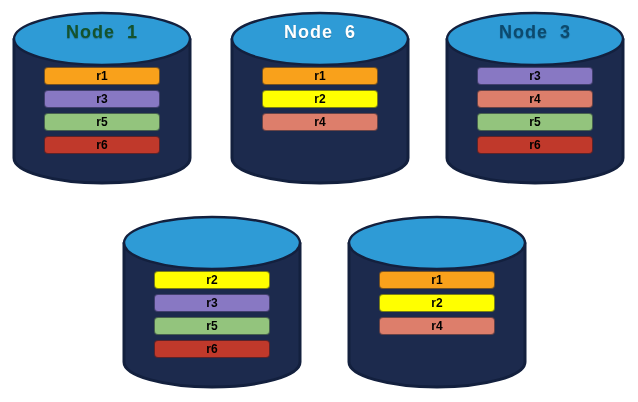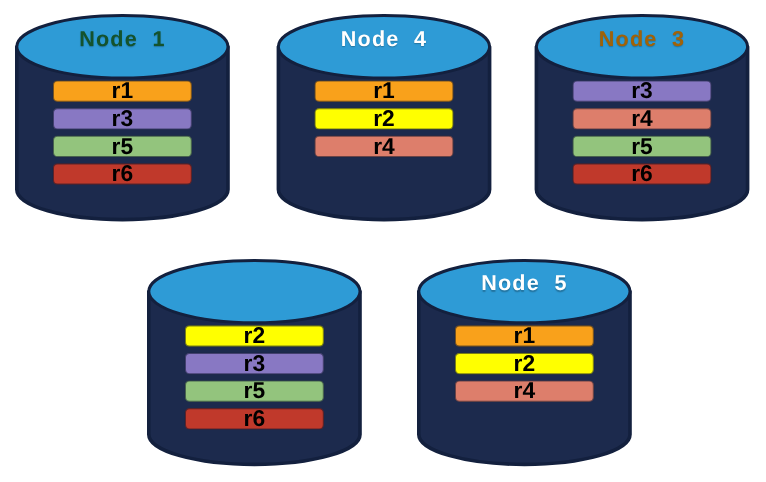--- a/index.html
+++ b/index.html
@@ -49,21 +49,21 @@
   .bar {
     width: 100%;
     height: 18px;
     line-height: 17px;
     margin-bottom: 5px;
     border-radius: 4px;
     border: 1px solid rgba(10,18,40,0.55);
     box-sizing: border-box;
     text-align: center;
     color: #000000;
-    font-size: 19px;
+    font-size: 12px;
     font-weight: bold;
   }
 </style>
 </head>
 <body>
 
 <div class="canvas">
 
 <div class="node" style="left: 11px; top: 9px;">
       <svg class="cyl" viewBox="0 0 182 178" aria-hidden="true">
@@ -76,33 +76,33 @@
         <div class="bar" style="background: rgb(136, 120, 195); color: rgb(0, 0, 0);">r3</div>
         <div class="bar" style="background: rgb(147, 196, 125); color: rgb(0, 0, 0);">r5</div>
         <div class="bar" style="background: rgb(192, 57, 43); color: rgb(0, 0, 0);">r6</div>
       </div>
     </div>
     <div class="node" style="left: 229px; top: 9px;">
       <svg class="cyl" viewBox="0 0 182 178" aria-hidden="true">
         <path class="cyl-body" d="M 3,30 L 3,149 A 88,25 0 0 0 179,149 L 179,30 Z" stroke-width="3" stroke-linejoin="round" fill="#1C2A4D" stroke="#13203E"></path>
         <ellipse class="cyl-top" cx="91" cy="30" rx="88" ry="26" stroke-width="2.5" fill="#2E9BD6" stroke="#13203E"></ellipse>
       </svg>
-      <div class="node-title" style="color: rgb(255, 255, 255);">Node  4</div>
+      <div class="node-title" style="color: rgb(255, 255, 255);">Node  6</div>
       <div class="bars">
         <div class="bar" style="background: rgb(249, 161, 27); color: rgb(0, 0, 0);">r1</div>
         <div class="bar" style="background: rgb(255, 255, 0); color: rgb(0, 0, 0);">r2</div>
         <div class="bar" style="background: rgb(221, 126, 107); color: rgb(0, 0, 0);">r4</div>
       </div>
     </div>
     <div class="node" style="left: 444px; top: 9px;">
       <svg class="cyl" viewBox="0 0 182 178" aria-hidden="true">
         <path class="cyl-body" d="M 3,30 L 3,149 A 88,25 0 0 0 179,149 L 179,30 Z" stroke-width="3" stroke-linejoin="round" fill="#1C2A4D" stroke="#13203E"></path>
         <ellipse class="cyl-top" cx="91" cy="30" rx="88" ry="26" stroke-width="2.5" fill="#2E9BD6" stroke="#13203E"></ellipse>
       </svg>
-      <div class="node-title" style="color: #a16207;">Node  3</div>
+      <div class="node-title" style="color: #0c4a6e;">Node  3</div>
       <div class="bars">
         <div class="bar" style="background: rgb(136, 120, 195); color: rgb(0, 0, 0);">r3</div>
         <div class="bar" style="background: rgb(221, 126, 107); color: rgb(0, 0, 0);">r4</div>
         <div class="bar" style="background: rgb(147, 196, 125); color: rgb(0, 0, 0);">r5</div>
         <div class="bar" style="background: rgb(192, 57, 43); color: rgb(0, 0, 0);">r6</div>
       </div>
     </div>
     <div class="node" style="left: 121px; top: 213px;">
       <svg class="cyl" viewBox="0 0 182 178" aria-hidden="true">
         <path class="cyl-body" d="M 3,30 L 3,149 A 88,25 0 0 0 179,149 L 179,30 Z" stroke-width="3" stroke-linejoin="round" fill="#1C2A4D" stroke="#13203E"></path>
@@ -113,20 +113,19 @@
         <div class="bar" style="background: rgb(136, 120, 195); color: rgb(0, 0, 0);">r3</div>
         <div class="bar" style="background: rgb(147, 196, 125); color: rgb(0, 0, 0);">r5</div>
         <div class="bar" style="background: rgb(192, 57, 43); color: rgb(0, 0, 0);">r6</div>
       </div>
     </div>
     <div class="node" style="left: 346px; top: 213px;">
       <svg class="cyl" viewBox="0 0 182 178" aria-hidden="true">
         <path class="cyl-body" d="M 3,30 L 3,149 A 88,25 0 0 0 179,149 L 179,30 Z" stroke-width="3" stroke-linejoin="round" fill="#1C2A4D" stroke="#13203E"></path>
         <ellipse class="cyl-top" cx="91" cy="30" rx="88" ry="26" stroke-width="2.5" fill="#2E9BD6" stroke="#13203E"></ellipse>
       </svg>
-      <div class="node-title" style="color: rgb(255, 255, 255);">Node  5</div>
       <div class="bars">
         <div class="bar" style="background: rgb(249, 161, 27); color: rgb(0, 0, 0);">r1</div>
         <div class="bar" style="background: rgb(255, 255, 0); color: rgb(0, 0, 0);">r2</div>
         <div class="bar" style="background: rgb(221, 126, 107); color: rgb(0, 0, 0);">r4</div>
       </div>
     </div>
   </div>
 
 </body></html>

